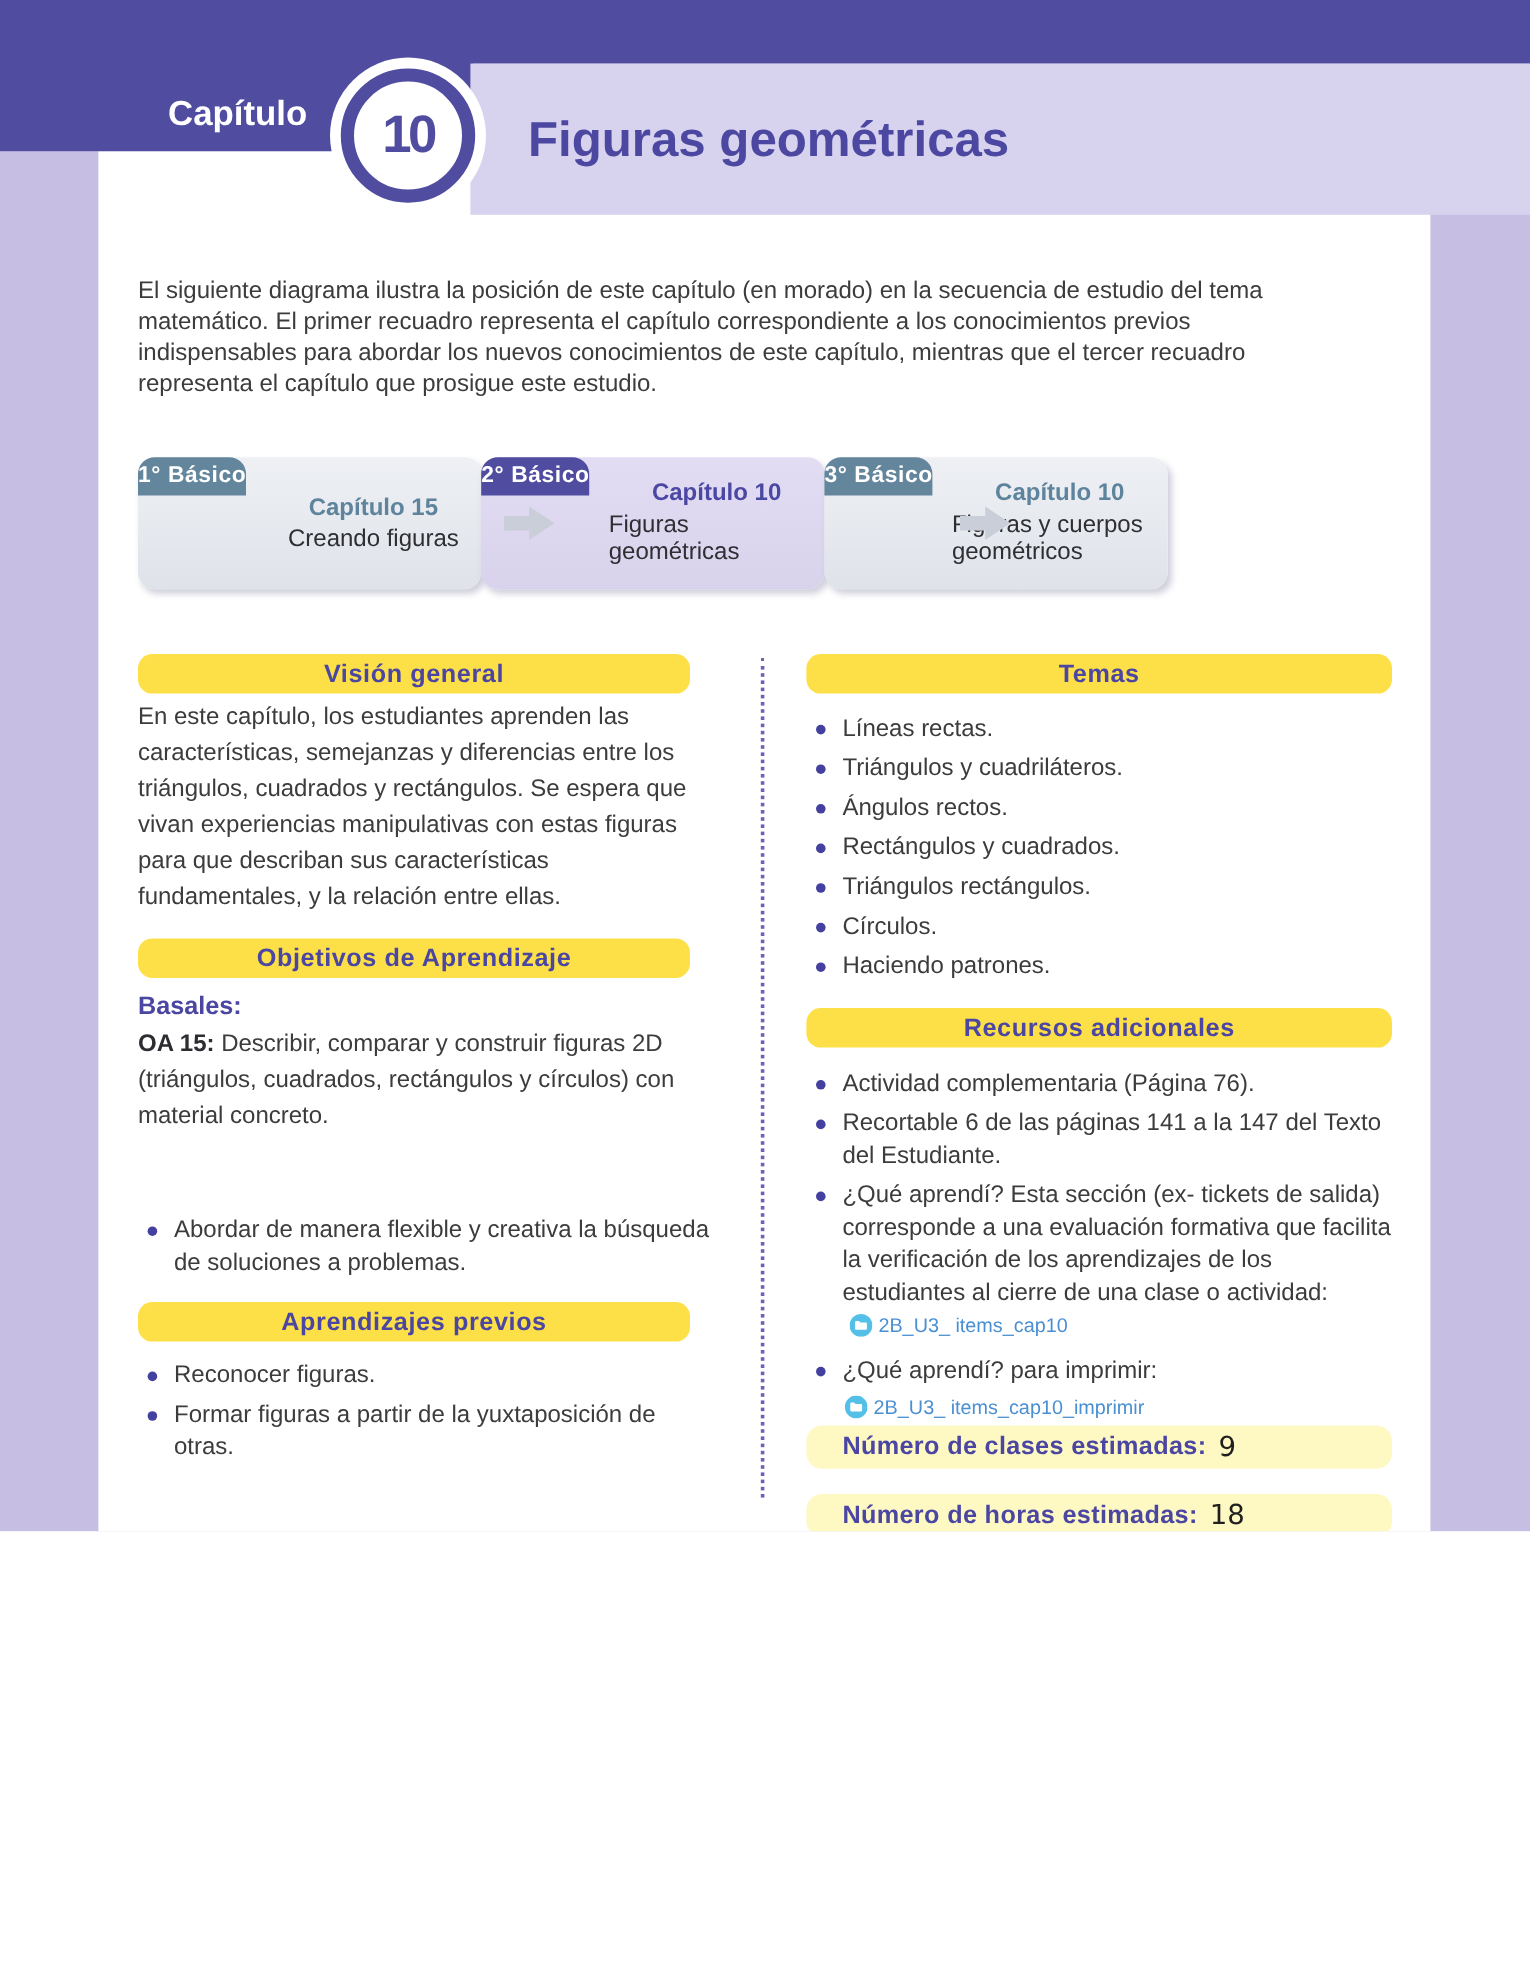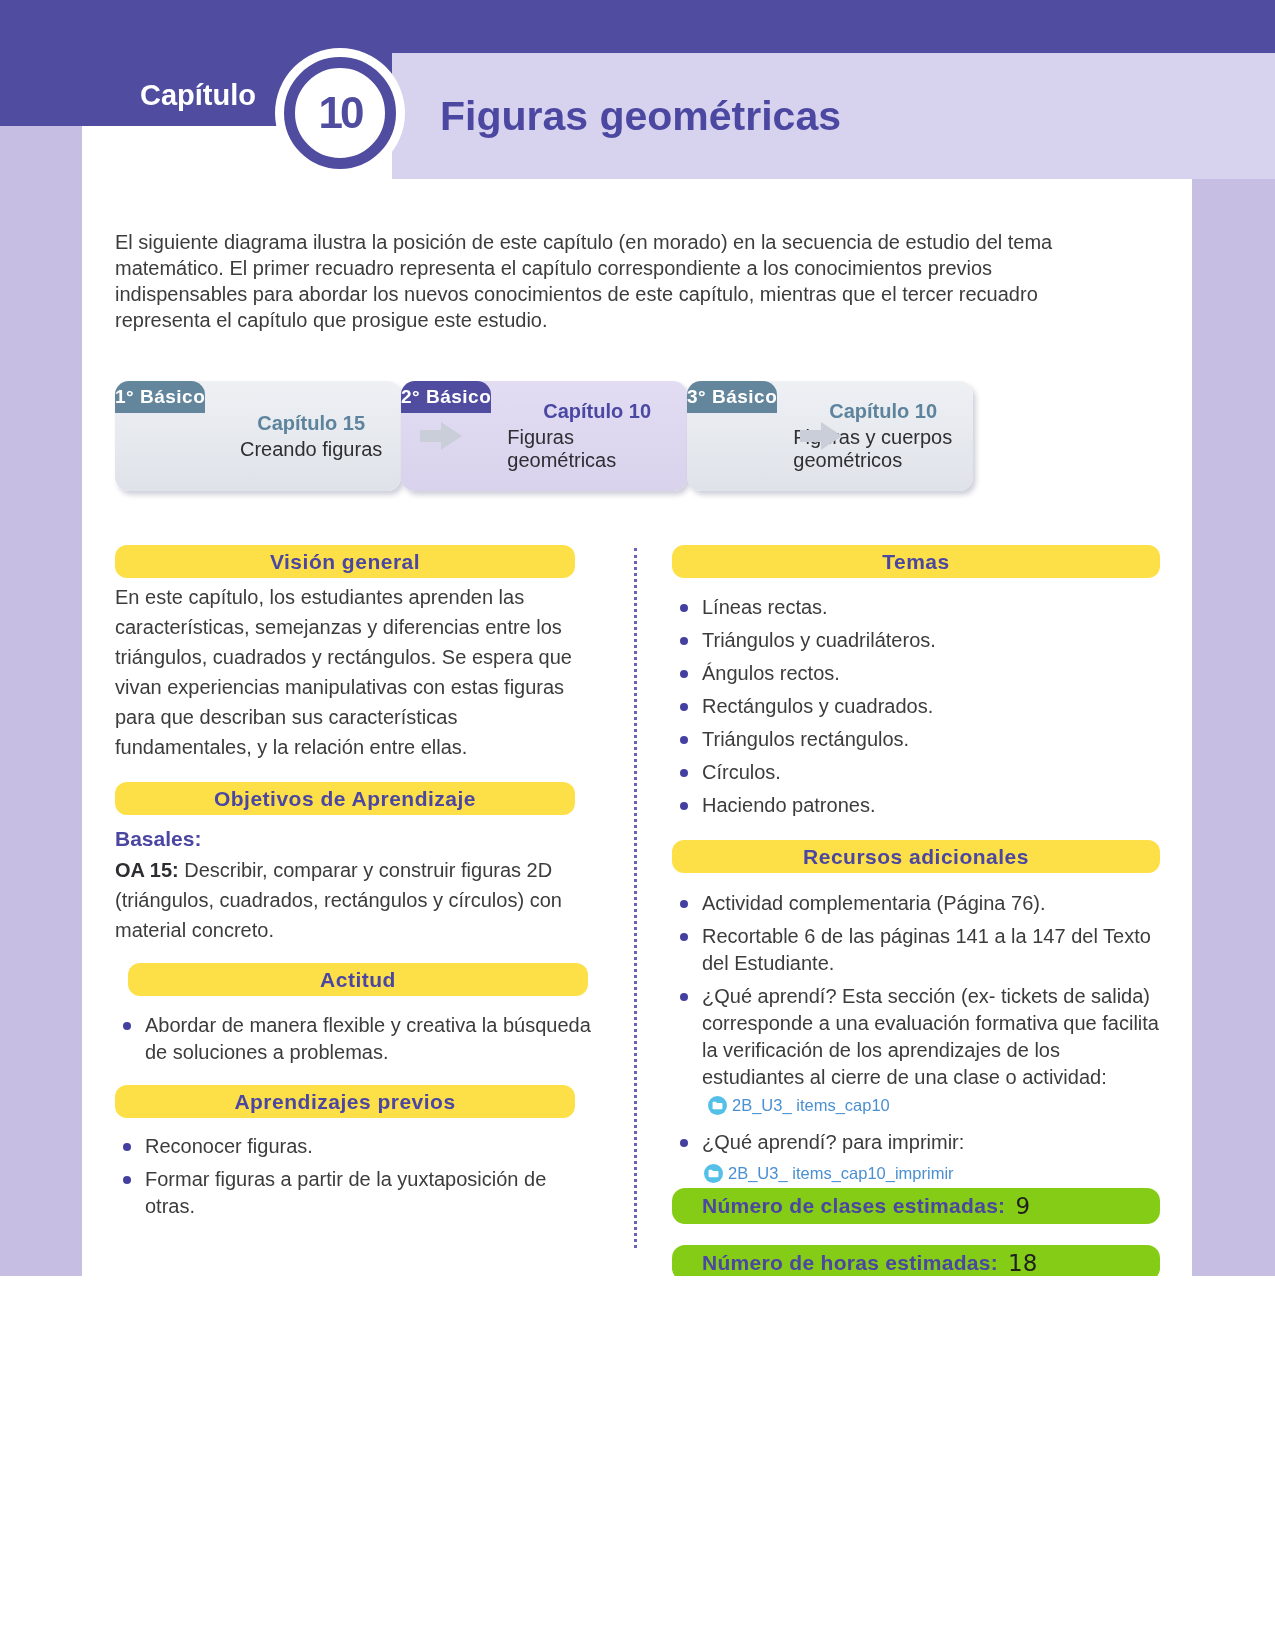--- a/index.html
+++ b/index.html
@@ -40,21 +40,21 @@
   .subhead{position:absolute;color:#4b46a2;font-size:21px;font-weight:bold;}
   .oa-label{font-weight:bold;color:#2c2c31;}
 
   .lnk{color:#4a8fd2;font-size:16.5px;white-space:nowrap;}
   .lnk .icon{display:inline-block;vertical-align:-4px;margin-right:5px;}
   .lnk.inline{margin-left:6px;}
   .lnk.block{display:block;margin:4px 0 0 2px;}
   .lnk a{color:#4a8fd2;text-decoration:none;}
 
   .estimates{position:absolute;left:672px;top:1188px;width:488px;}
-  .est-pill{height:36px;background:#84cc16;border-radius:13px;display:flex;align-items:center;padding-left:30px;margin-bottom:21px;box-sizing:border-box;}
+  .est-pill{height:36px;background:#fef9c3;border-radius:13px;display:flex;align-items:center;padding-left:30px;margin-bottom:21px;box-sizing:border-box;}
   .est-label{color:#4b46a2;font-size:21px;font-weight:bold;letter-spacing:.3px;}
   .est-value{color:#1f1f1f;font-size:23px;margin-left:10px;font-family:"DejaVu Sans",sans-serif;}
 
   
   .footer-pill{position:absolute;left:0;top:1573px;width:98px;height:34px;background:#504da1;border-radius:0 17px 17px 0;color:#fff;font-size:20px;display:flex;align-items:center;justify-content:center;margin-top:40px;}
   .footer-label{position:absolute;left:118px;top:1581px;color:#2c2c34;font-size:17.5px;}
 </style>
 </head>
 <body>
 
@@ -106,21 +106,20 @@
 
   <div class="divider"></div>
 
   <div class="pill" style="left:115px;top:545px;width:460px;">Visión general</div>
   <div class="coltext" style="left:115px;top:582px;width:470px;line-height:30px;">En este capítulo, los estudiantes aprenden las características, semejanzas y diferencias entre los triángulos, cuadrados y rectángulos. Se espera que vivan experiencias manipulativas con estas figuras para que describan sus características fundamentales, y la relación entre ellas.</div>
 
   <div class="pill" style="left:115px;top:782px;width:460px;">Objetivos de Aprendizaje</div>
   <div class="subhead" style="left:115px;top:827px;">Basales:</div>
   <div class="coltext" style="left:115px;top:855px;width:470px;line-height:30px;"><span class="oa-label">OA 15:</span><span> Describir, comparar y construir figuras 2D (triángulos, cuadrados, rectángulos y círculos) con material concreto.</span></div>
 
-  <div class="pill" style="left:128px;top:963px;width:460px;">Actitud</div>
   <ul class="blist" style="position:absolute;left:115px;top:1012px;width:478px;">
 
   <li>Abordar de manera flexible y creativa la búsqueda de soluciones a problemas.</li>
     </ul>
 
   <div class="pill" style="left:115px;top:1085px;width:460px;">Aprendizajes previos</div>
   <ul class="blist" style="position:absolute;left:115px;top:1133px;width:480px;">
 
   <li>Reconocer figuras.</li>
       <li>Formar figuras a partir de la yuxtaposición de otras.</li>

